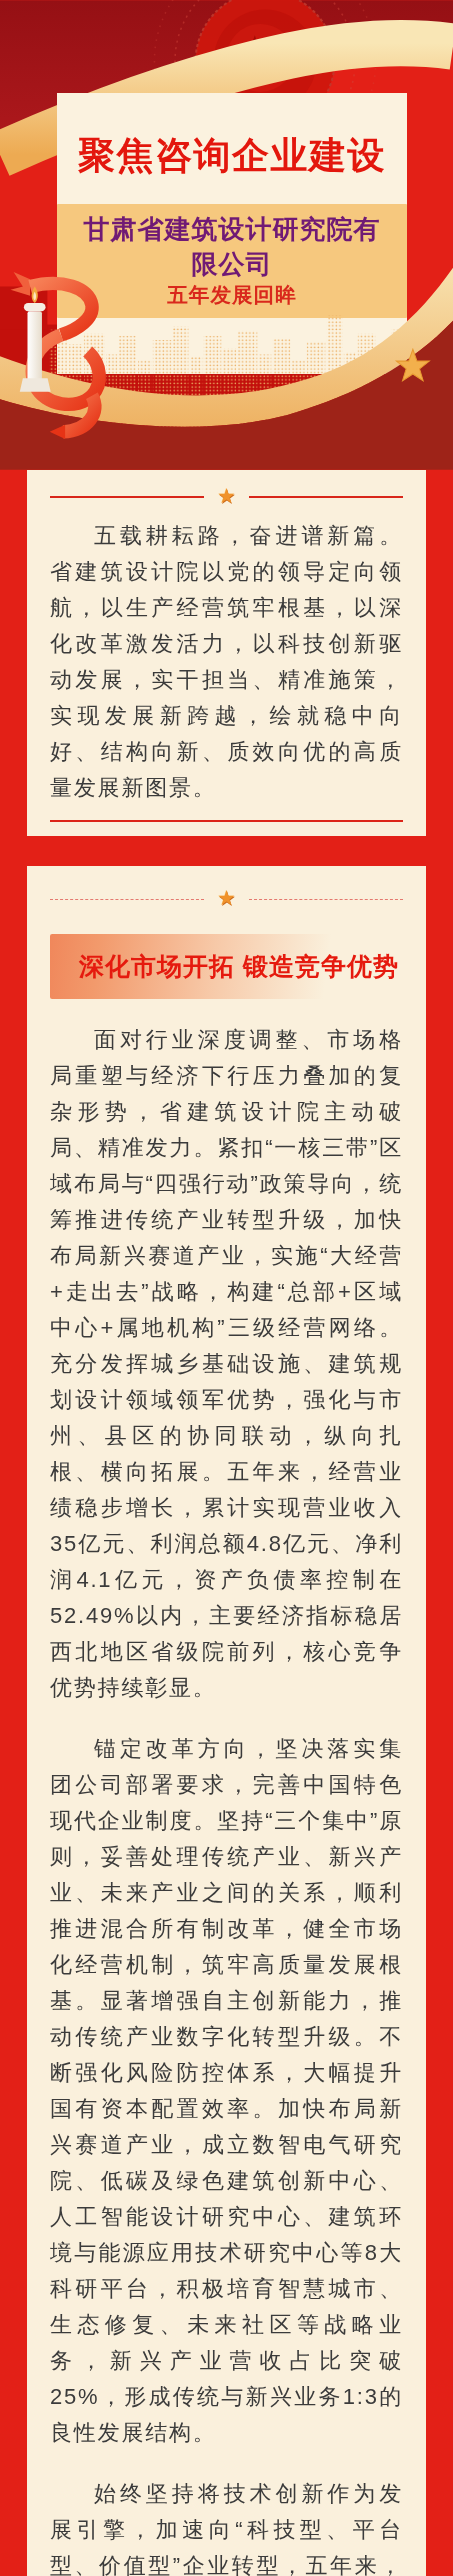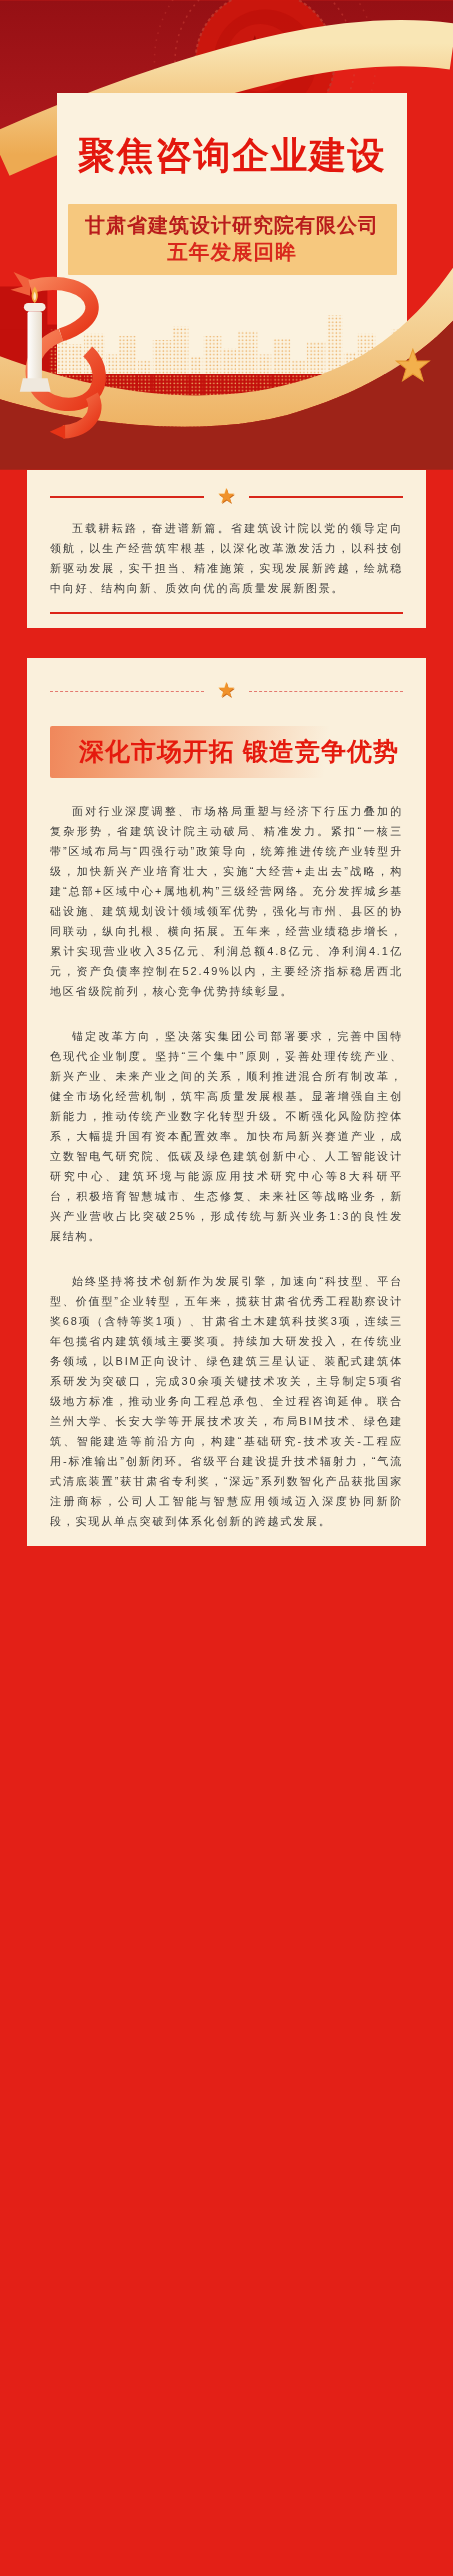--- a/index.html
+++ b/index.html
@@ -22,49 +22,49 @@
   }
   .title-line{
     font-size:37px;font-weight:bold;color:#e3170d;
     letter-spacing:1.5px;line-height:1;white-space:nowrap;
   }
   .title-line + .title-line{margin-top:29px;}
   .subtitle-box{
     margin-top:30px;background:#f6c87e;border-radius:1px;
     padding:8.2px 17.5px 9.3px;text-align:center;
   }
-  .subtitle-line1{font-size:20px;font-weight:bold;color:#b91c1c;letter-spacing:1px;line-height:1.35;}
+  .subtitle-line1{font-size:26px;font-weight:bold;color:#701a75;letter-spacing:1px;line-height:1.35;}
   .subtitle-line2{font-size:20.6px;font-weight:bold;color:#d9281c;letter-spacing:1px;line-height:1.3;}
   .hero .over-art{z-index:6;}
   .hero .front-art{z-index:8;}
   
   .card{
     position:relative;z-index:1;
     margin:0 27px;background:#faf0dc;
     box-sizing:border-box;
   }
   .card1{padding:17.5px 23px 14.4px;}
   .card2{margin-top:30px;padding:24px 23px 15.5px;}
   .divider{display:flex;align-items:center;height:18.5px;}
   .divider .dline{flex:1;height:1.5px;background:#d8261a;}
   .divider.dashed .dline{height:0;background:none;border-top:1.5px dashed #e4796f;}
   .divider .star-glyph{
     flex:0 0 auto;margin:0 13.4px;font-size:20.6px;line-height:18.5px;
     color:#f0922b;text-shadow:0.5px 1px 0 #c9691a, -0.5px -0.5px 0 #ffd98d;
     transform:translateY(-1px);
   }
   .body-text{
-    margin:12.4px 0 0;font-size:11px;line-height:20px;letter-spacing:1.8px;
+    margin:12.4px 0 0;font-size:22px;line-height:36px;letter-spacing:1.8px;
     color:#3b3b3b;text-align:justify;text-indent:2em;font-weight:400;
   }
   .card-underline{height:2.1px;background:#dc2418;border:0;margin:13.4px 0 0;width:100%;}
   .section{margin-top:25px;}
   .section:first-of-type{margin-top:24px;}
   .section-heading{
-    height:52px;display:flex;align-items:center;
+    height:65px;display:flex;align-items:center;
     padding-left:29px;box-sizing:border-box;border-radius:2.1px;
     background:linear-gradient(97deg,#f0875b 0%,#f29a6c 14%,rgba(244,168,124,.55) 46%,rgba(250,240,220,0) 78%);
     margin-bottom:23px;
   }
   .section-heading span{
     font-size:25px;font-weight:bold;color:#e51a0e;letter-spacing:1px;white-space:nowrap;
   }
 </style>
 </head>
 <body>
@@ -191,21 +191,21 @@
     <div class="divider dashed">
       <span class="dline"></span>
       <span class="star-glyph">★</span>
       <span class="dline"></span>
     </div>
 
     <div class="section">
       <div class="section-heading">
         <span>深化市场开拓 锻造竞争优势</span>
       </div>
-      <p class="body-text">面对行业深度调整、市场格局重塑与经济下行压力叠加的复杂形势，省建筑设计院主动破局、精准发力。紧扣“一核三带”区域布局与“四强行动”政策导向，统筹推进传统产业转型升级，加快新兴产业培育壮大，实施“大经营+走出去”战略，构建“总部+区域中心+属地机构”三级经营网络。充分发挥城乡基础设施、建筑规划设计领域领军优势，强化与市州、县区的协同联动，纵向扎根、横向拓展。五年来，经营业绩稳步增长，累计实现营业收入35亿元、利润总额4.8亿元、净利润4.1亿元，资产负债率控制在52.49%以内，主要经济指标稳居西北地区省级院前列，核心竞争优势持续彰显。</p>
+      <p class="body-text">面对行业深度调整、市场格局重塑与经济下行压力叠加的复杂形势，省建筑设计院主动破局、精准发力。紧扣“一核三带”区域布局与“四强行动”政策导向，统筹推进传统产业转型升级，加快布局新兴赛道产业，实施“大经营+走出去”战略，构建“总部+区域中心+属地机构”三级经营网络。充分发挥城乡基础设施、建筑规划设计领域领军优势，强化与市州、县区的协同联动，纵向扎根、横向拓展。五年来，经营业绩稳步增长，累计实现营业收入35亿元、利润总额4.8亿元、净利润4.1亿元，资产负债率控制在52.49%以内，主要经济指标稳居西北地区省级院前列，核心竞争优势持续彰显。</p>
     </div>
 
     <div class="section">
       <p class="body-text">锚定改革方向，坚决落实集团公司部署要求，完善中国特色现代企业制度。坚持“三个集中”原则，妥善处理传统产业、新兴产业、未来产业之间的关系，顺利推进混合所有制改革，健全市场化经营机制，筑牢高质量发展根基。显著增强自主创新能力，推动传统产业数字化转型升级。不断强化风险防控体系，大幅提升国有资本配置效率。加快布局新兴赛道产业，成立数智电气研究院、低碳及绿色建筑创新中心、人工智能设计研究中心、建筑环境与能源应用技术研究中心等8大科研平台，积极培育智慧城市、生态修复、未来社区等战略业务，新兴产业营收占比突破25%，形成传统与新兴业务1:3的良性发展结构。</p>
     </div>
 
     <div class="section">
       <p class="body-text">始终坚持将技术创新作为发展引擎，加速向“科技型、平台型、价值型”企业转型，五年来，揽获甘肃省优秀工程勘察设计奖68项（含特等奖1项）、甘肃省土木建筑科技奖3项，连续三年包揽省内建筑领域主要奖项。持续加大研发投入，在传统业务领域，以BIM正向设计、绿色建筑三星认证、装配式建筑体系研发为突破口，完成30余项关键技术攻关，主导制定5项省级地方标准，推动业务向工程总承包、全过程咨询延伸。联合兰州大学、长安大学等开展技术攻关，布局BIM技术、绿色建筑、智能建造等前沿方向，构建“基础研究-技术攻关-工程应用-标准输出”创新闭环。省级平台建设提升技术辐射力，“气流式清底装置”获甘肃省专利奖，“深远”系列数智化产品获批国家注册商标，公司人工智能与智慧应用领域迈入深度协同新阶段，实现从单点突破到体系化创新的跨越式发展。</p>
     </div>
 

